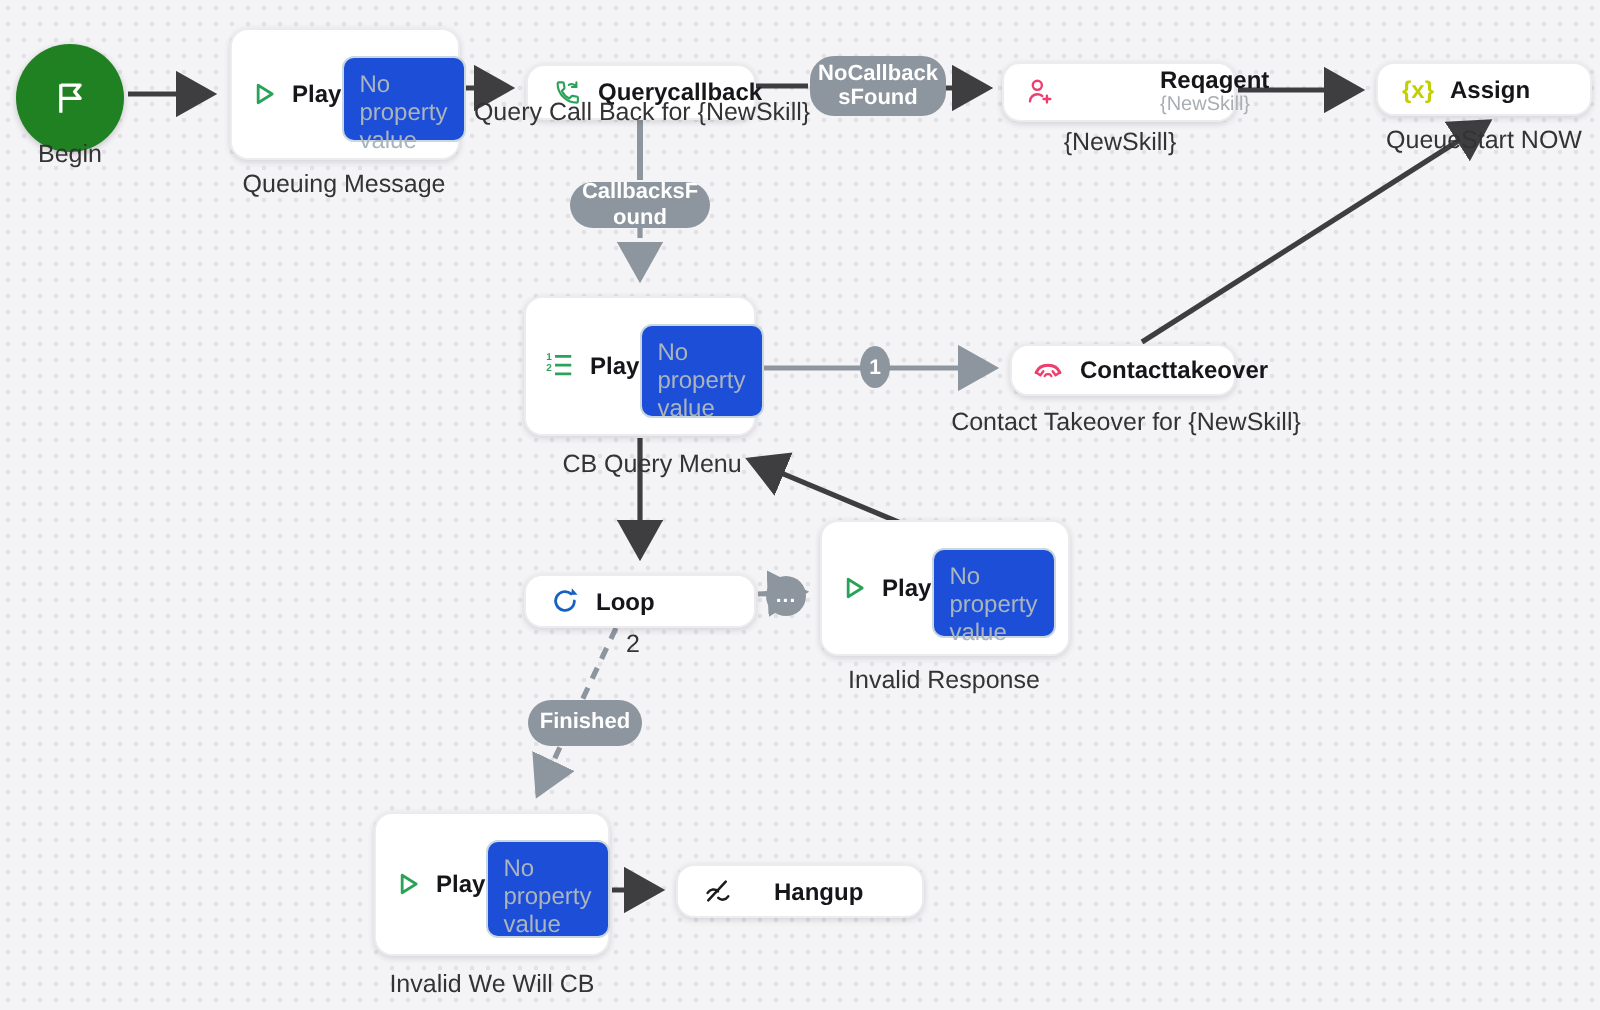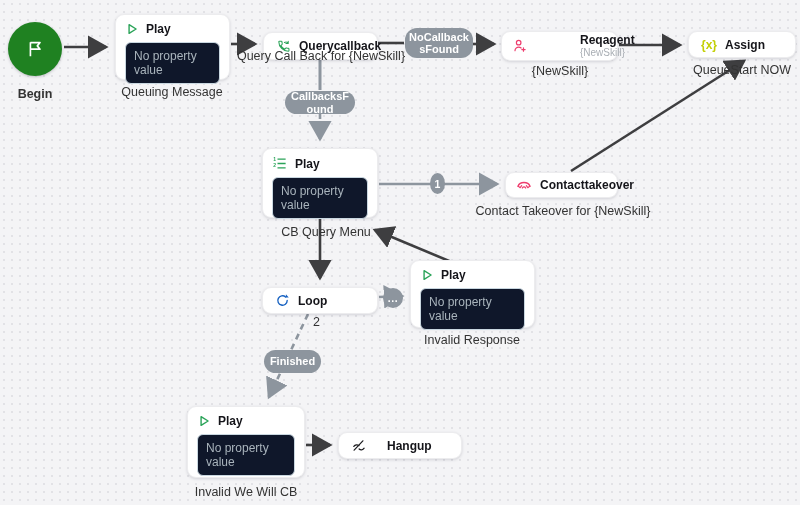--- a/index.html
+++ b/index.html
@@ -9,28 +9,28 @@
     background-color:#f4f4f6;
     background-image:radial-gradient(#e2e2e6 1.1px, transparent 1.2px);
     background-size:8px 8px;
   }
   #wires{position:absolute;left:0;top:0;z-index:1;}
   .node{
     position:absolute;z-index:2;background:#fff;border:1px solid #ececee;
     border-radius:9px;box-shadow:0 1px 3px rgba(40,40,60,.16);box-sizing:border-box;
   }
   .node-sm{display:flex;align-items:center;gap:8px;padding:0 12px;}
-  .node-lg{padding:7px 9px 8px 9px;display:flex;flex-direction:column;}
+  .node-lg{padding:7px 9px 8px 9px;display:flex;flex-direction:row;}
   .hdr{display:flex;align-items:center;gap:7px;}
   .title{font-size:12px;font-weight:bold;color:#15151a;white-space:nowrap;}
   .subtitle{font-size:10px;color:#a9aeb4;line-height:1.05;margin-top:1px;}
   .titlecol{display:flex;flex-direction:column;justify-content:center;margin-left:44px;}
   .prop-box{
     margin-top:6px;flex:1;border:1px solid #c9d7e0;border-radius:6px;
-    padding:6px 8px;font-size:12px;color:#a9b4bc;background:#0f172a;
+    padding:6px 8px;font-size:12px;color:#a9b4bc;background:#1d4ed8;
   }
   .node-label{
     position:absolute;z-index:2;font-size:12.5px;color:#333;text-align:center;
     line-height:1.15;word-break:break-all;
   }
   .pill{
     position:absolute;z-index:3;background:#8d959e;color:#fff;border-radius:12px;
     display:flex;align-items:center;justify-content:center;text-align:center;
     font-size:11px;font-weight:bold;line-height:1.12;word-break:break-all;
     padding:1px 3px;box-sizing:border-box;
@@ -54,21 +54,21 @@
   #n-querycallback{left:263px;top:32px;width:115px;height:28px;text-align:center;}
   #n-reqagent{left:501px;top:31px;width:117px;height:30px;padding:0 10px;}
   #n-assign{left:688px;top:31px;width:108px;height:27px;}
   #n-menu{left:262px;top:148px;width:116px;height:70px;}
   #n-contacttakeover{left:505px;top:172px;width:113px;height:26px;padding:0 10px;}
   #n-loop{left:262px;top:287px;width:116px;height:27px;}
   #n-play-invalid-response{left:410px;top:260px;width:125px;height:68px;}
   #n-play-invalid-cb{left:187px;top:406px;width:118px;height:72px;}
   #n-hangup{left:338px;top:432px;width:124px;height:27px;gap:21px;}
   
-  #l-begin{left:3px;top:87px;width:64px;font-weight:bold;}
+  #l-begin{left:3px;top:70px;width:64px;}
   #l-queuing{left:92px;top:85px;width:160px;}
   #l-querycallback{left:221px;top:49px;width:200px;word-break:normal;}
   #l-reqagent{left:490px;top:64px;width:140px;}
   #l-assign{left:672px;top:63px;width:140px;}
   #l-menu{left:246px;top:225px;width:160px;}
   #l-contacttakeover{left:468px;top:204px;width:190px;}
   #l-invalid-response{left:402px;top:333px;width:140px;}
   #l-invalid-cb{left:176px;top:485px;width:140px;}
   
   #p-nocallbacks{left:405px;top:28px;width:68px;height:30px;}

